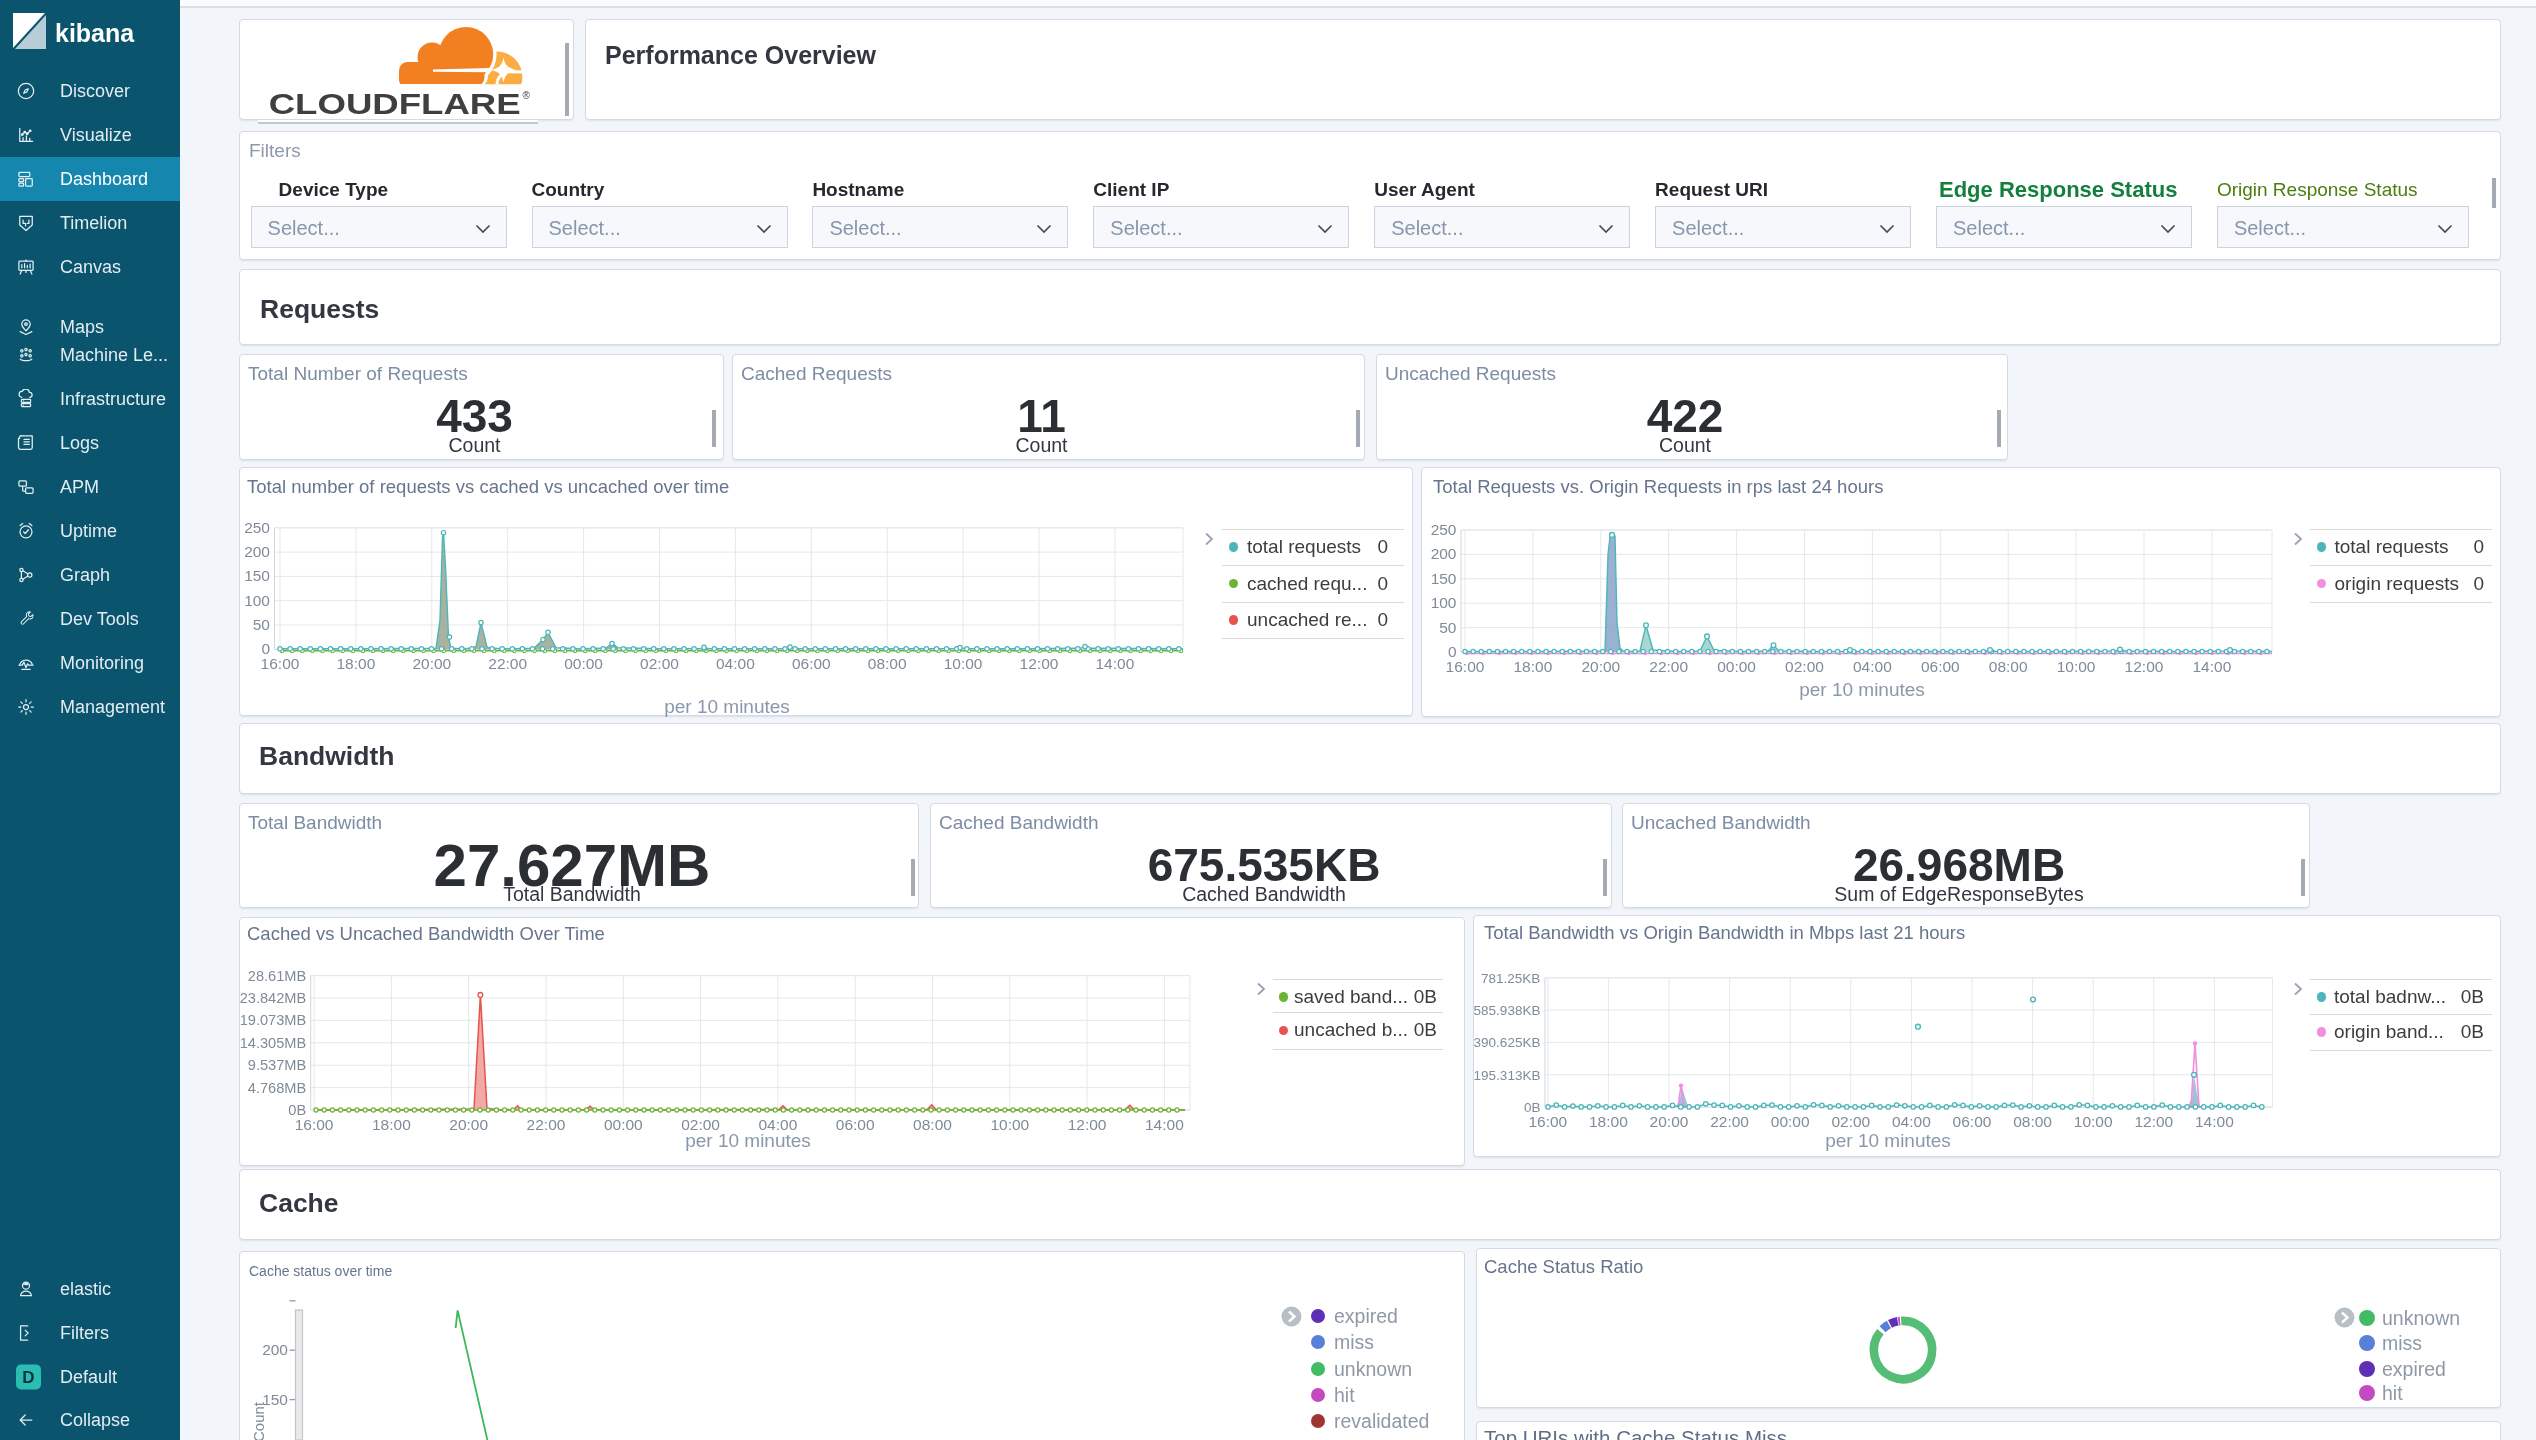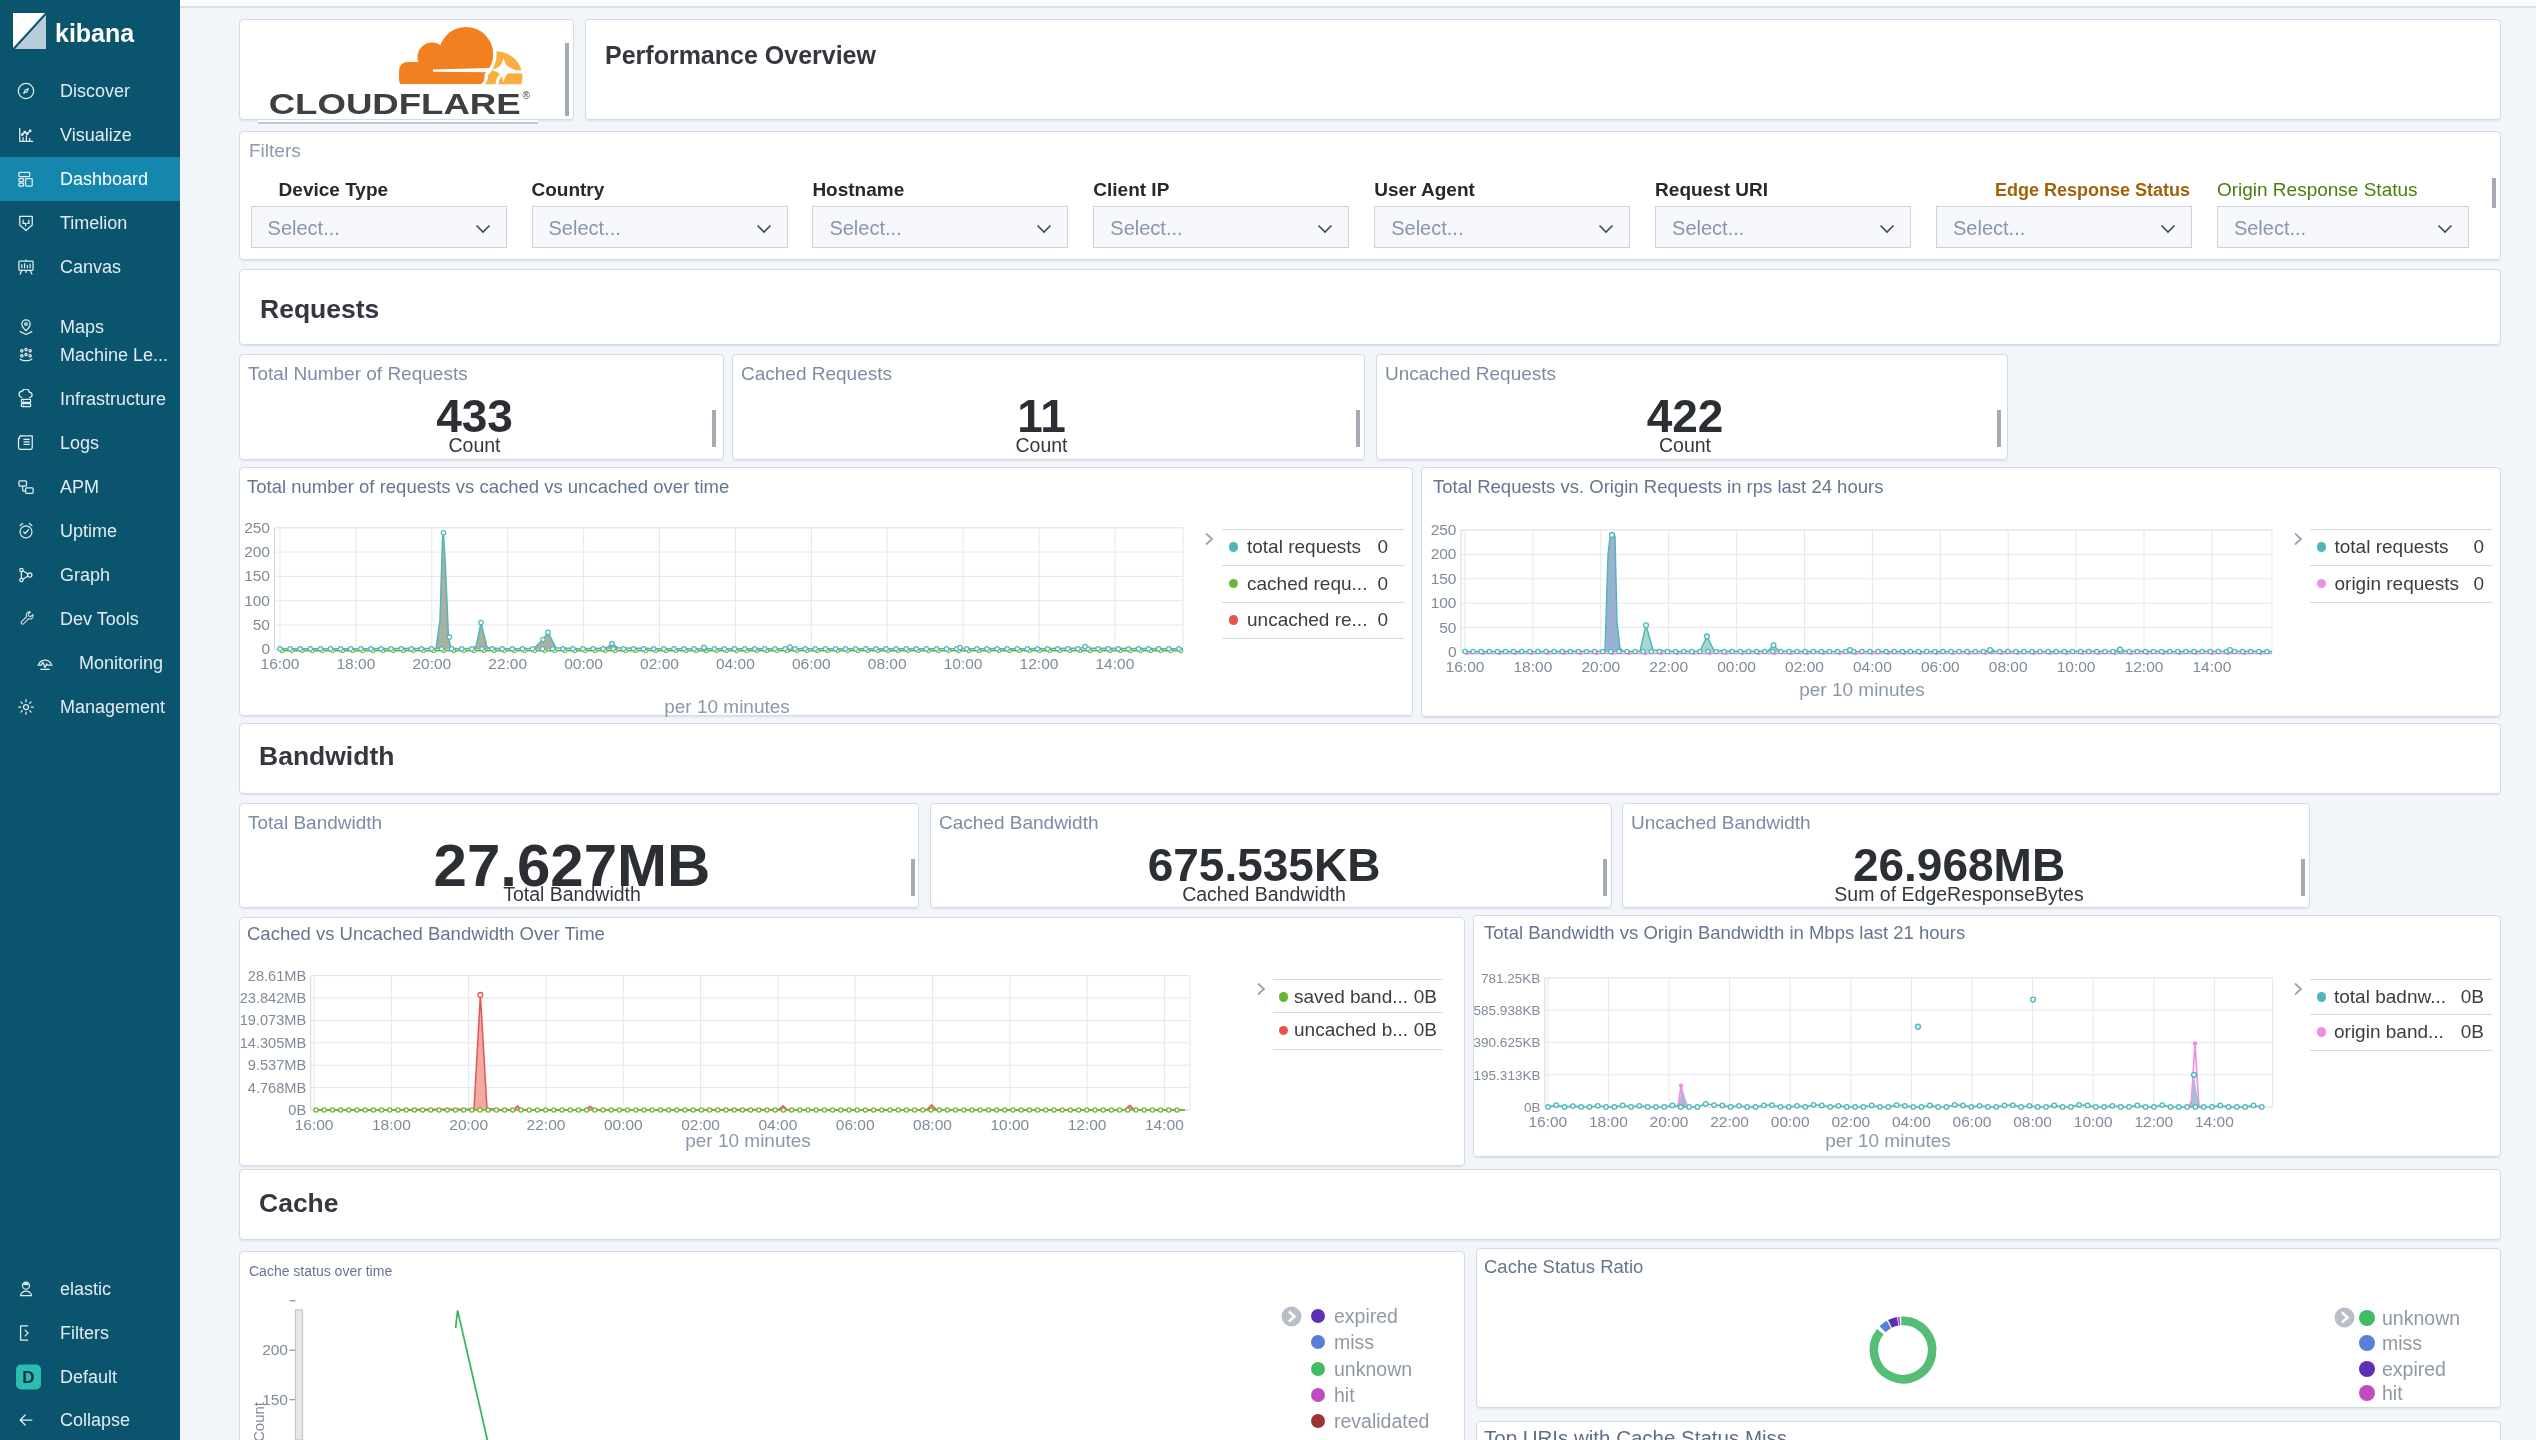--- a/index.html
+++ b/index.html
@@ -118,21 +118,21 @@
       <path d="M8.3 7 l6 3.7 M8.3 17 l6-3.7 M6.5 8 v8" fill="none" stroke="#e4eef3" stroke-width="1.5" stroke-linecap="round" stroke-linejoin="round"></path>
     </svg>
 <span class="sb-label" style="">Graph</span>
   </div>
 <div class="sb-item" style="top:597.0px;">
 <svg class="sb-ic" width="20" height="20" viewBox="0 0 24 24">
       <path d="M13.5 6.5 a4.5 4.5 0 0 1 6-4 l-3 3 l0.8 2.8 l2.8 0.8 l3-3 a4.5 4.5 0 0 1 -6 6 l-7.5 7.5 a2.1 2.1 0 0 1 -3-3 l7.5-7.5 z" transform="scale(0.82) translate(1.5,2)" fill="none" stroke="#e4eef3" stroke-width="1.5" stroke-linecap="round" stroke-linejoin="round"></path>
     </svg>
 <span class="sb-label" style="">Dev Tools</span>
   </div>
-<div class="sb-item" style="top:640.8px;margin-left:19px;">
+<div class="sb-item" style="top:640.8px;">
 <svg class="sb-ic" width="20" height="20" viewBox="0 0 24 24">
       <path d="M4.5 14 a8 8 0 0 1 15 -0.5" fill="none" stroke="#e4eef3" stroke-width="1.5" stroke-linecap="round" stroke-linejoin="round"></path>
       <path d="M3.5 14.5 h4 l2-3.5 2.5 6.5 2-4.5 1 1.5 h5.5" fill="none" stroke="#e4eef3" stroke-width="1.5" stroke-linecap="round" stroke-linejoin="round"></path>
       <path d="M7 19.5 h10" fill="none" stroke="#e4eef3" stroke-width="1.5" stroke-linecap="round" stroke-linejoin="round"></path>
     </svg>
 <span class="sb-label" style="">Monitoring</span>
   </div>
 <div class="sb-item" style="top:685.1px;">
 <svg class="sb-ic" width="20" height="20" viewBox="0 0 24 24">
       <circle cx="12" cy="12" r="3" fill="none" stroke="#e4eef3" stroke-width="1.5" stroke-linecap="round" stroke-linejoin="round"></circle>
@@ -249,21 +249,21 @@
 <div style="position:absolute;left:1391.1999999999998px;top:227.5px;transform:translateY(-50%);font-size:20px;color:#8796ad;font-weight:400;white-space:nowrap;">Select...</div>
 <svg style="position:absolute;left:1598.1999999999998px;top:224px;" width="16" height="10" viewBox="0 0 16 10">
     <path d="M1.5 1.5 L8 8 L14.5 1.5" fill="none" stroke="#464c55" stroke-width="1.7"></path>
   </svg>
 <div style="position:absolute;left:1655.1px;top:190px;transform:translateY(-50%);font-size:19px;color:#25282d;font-weight:700;white-space:nowrap;">Request URI</div>
 <div style="position:absolute;left:1655.1px;top:206px;width:256px;height:42px;background:#f6f8fb;border:1px solid #ccd3de;"></div>
 <div style="position:absolute;left:1672.1px;top:227.5px;transform:translateY(-50%);font-size:20px;color:#8796ad;font-weight:400;white-space:nowrap;">Select...</div>
 <svg style="position:absolute;left:1879.1px;top:224px;" width="16" height="10" viewBox="0 0 16 10">
     <path d="M1.5 1.5 L8 8 L14.5 1.5" fill="none" stroke="#464c55" stroke-width="1.7"></path>
   </svg>
-<div style="position:absolute;left:1995px;top:190px;transform:translateY(-50%);font-size:18px;color:#a16207;font-weight:700;white-space:nowrap;">Edge Response Status</div>
+<div style="position:absolute;left:1939px;top:190px;transform:translateY(-50%);font-size:22px;color:#15803d;font-weight:700;white-space:nowrap;">Edge Response Status</div>
 <div style="position:absolute;left:1935.9999999999998px;top:206px;width:256px;height:42px;background:#f6f8fb;border:1px solid #ccd3de;"></div>
 <div style="position:absolute;left:1952.9999999999998px;top:227.5px;transform:translateY(-50%);font-size:20px;color:#8796ad;font-weight:400;white-space:nowrap;">Select...</div>
 <svg style="position:absolute;left:2160.0px;top:224px;" width="16" height="10" viewBox="0 0 16 10">
     <path d="M1.5 1.5 L8 8 L14.5 1.5" fill="none" stroke="#464c55" stroke-width="1.7"></path>
   </svg>
 <div style="position:absolute;left:2216.8999999999996px;top:190px;transform:translateY(-50%);font-size:19px;color:#4d7c0f;font-weight:400;white-space:nowrap;">Origin Response Status</div>
 <div style="position:absolute;left:2216.8999999999996px;top:206px;width:252px;height:42px;background:#f6f8fb;border:1px solid #ccd3de;"></div>
 <div style="position:absolute;left:2233.8999999999996px;top:227.5px;transform:translateY(-50%);font-size:20px;color:#8796ad;font-weight:400;white-space:nowrap;">Select...</div>
 <svg style="position:absolute;left:2436.8999999999996px;top:224px;" width="16" height="10" viewBox="0 0 16 10">
     <path d="M1.5 1.5 L8 8 L14.5 1.5" fill="none" stroke="#464c55" stroke-width="1.7"></path>

